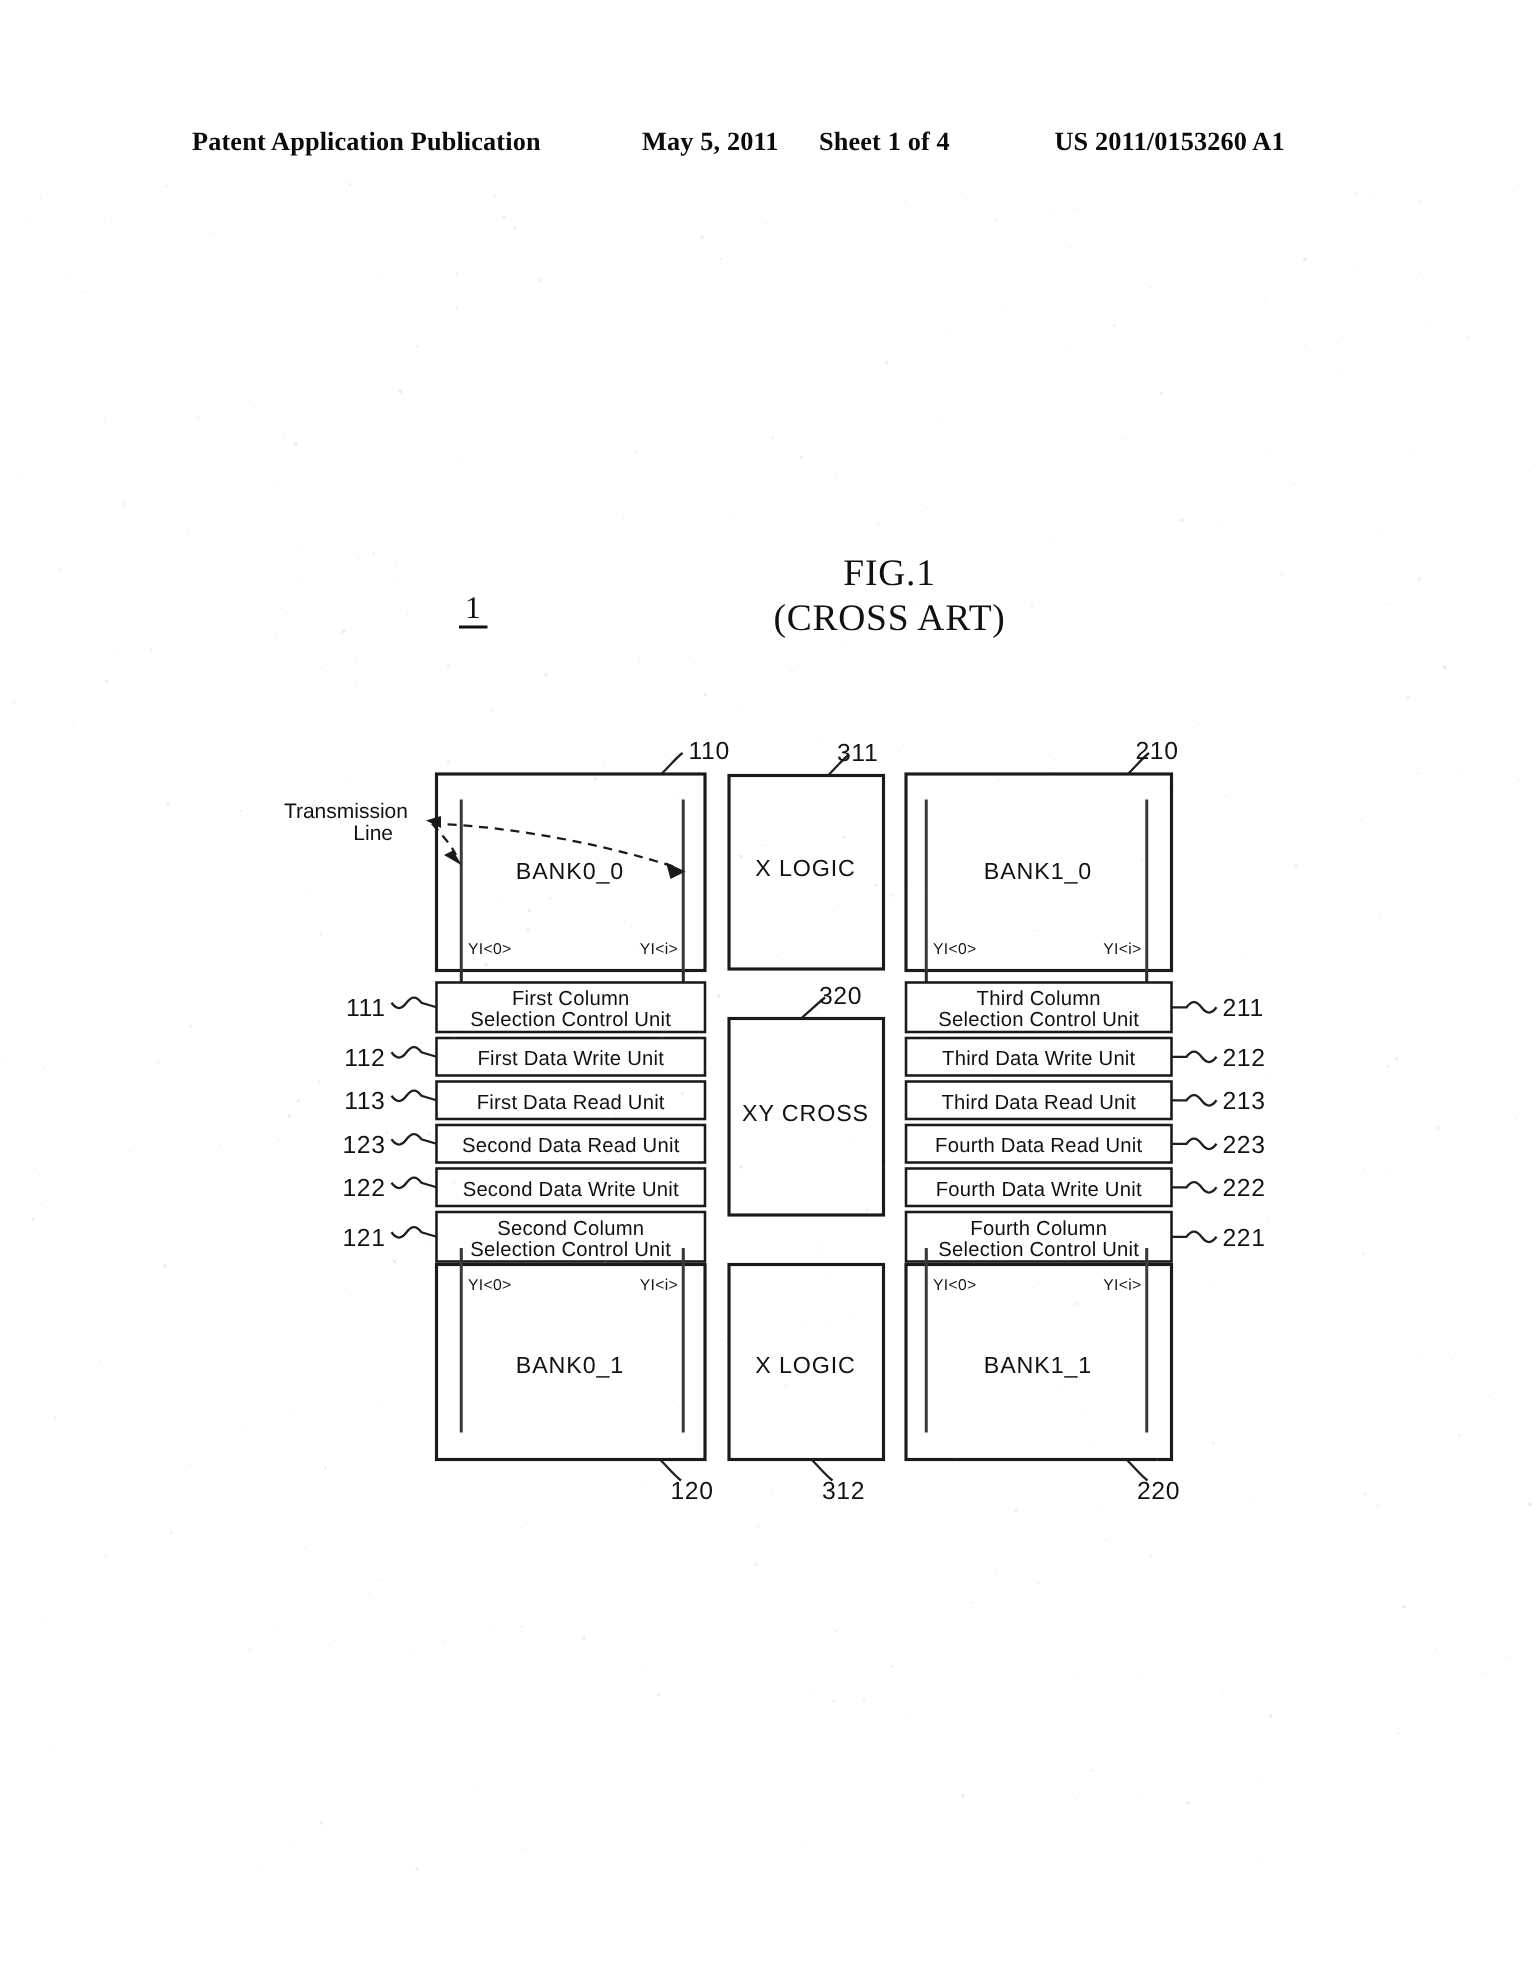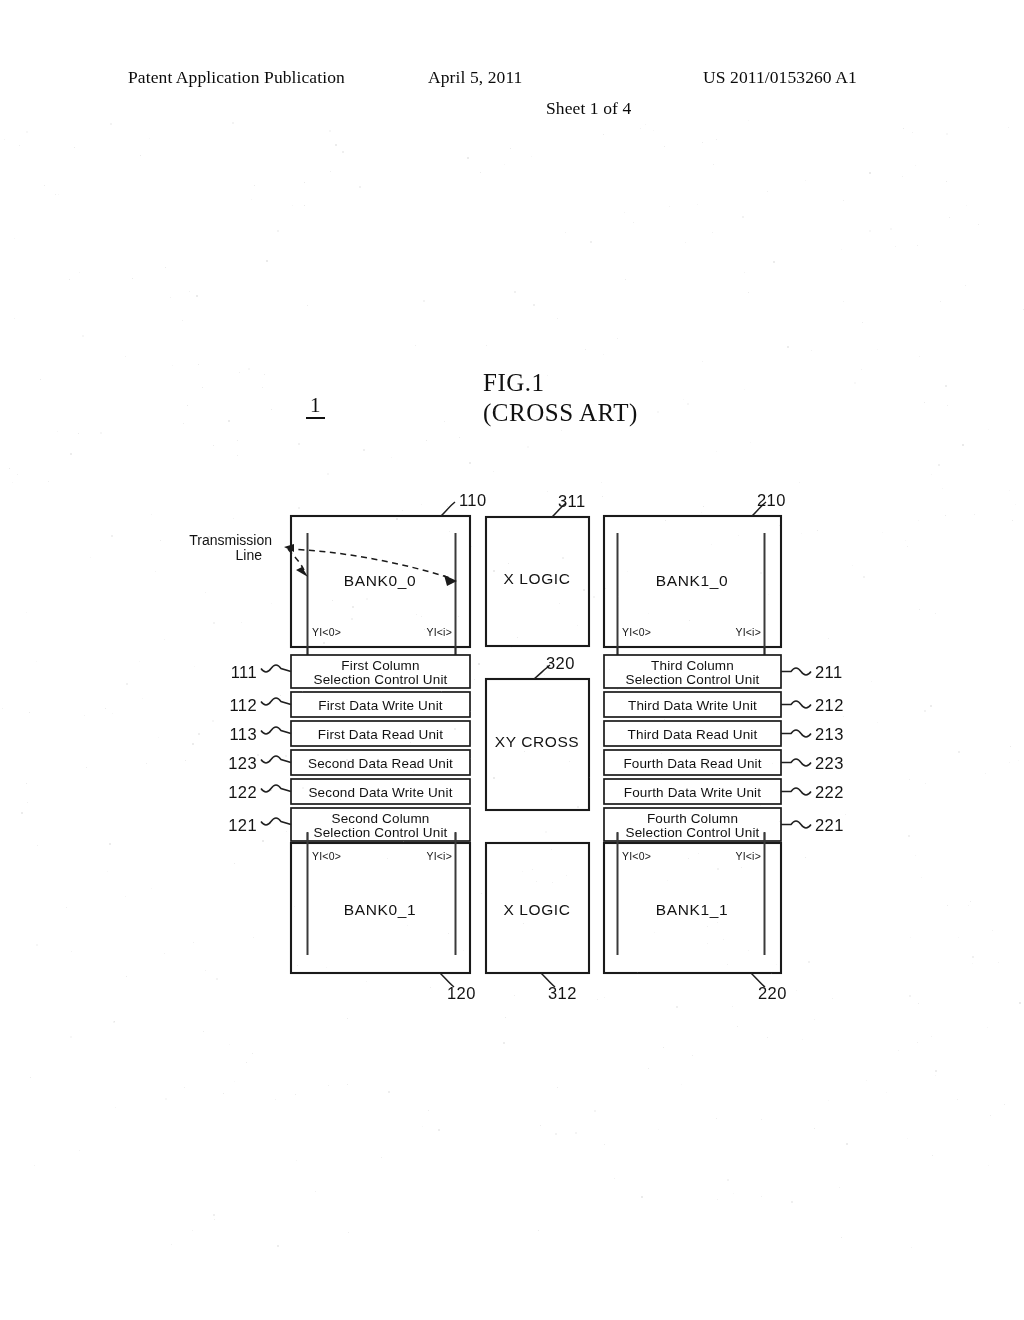--- a/index.html
+++ b/index.html
@@ -14,40 +14,40 @@
     position: relative;
     font-family: "Liberation Sans", sans-serif;
     color: #000;
     overflow: hidden;
   }
 
   
   .page-header {
     position: absolute;
     left: 0; right: 0;
-    top: 67px;
+    top: 84px;
     height: 26px;
     font-family: "Liberation Serif", serif;
-    font-weight: normal;
+    font-weight: bold;
     font-size: 17.5px;
     color: #0b0b0b;
     letter-spacing: 0.1px;
   }
   .hdr-pub   { position: absolute; left: 128px;  top: 0; white-space: nowrap; }
   .hdr-date  { position: absolute; left: 428px;  top: 0; white-space: nowrap; }
-  .hdr-sheet { position: absolute; left: 546px;  top: 0; white-space: nowrap; margin-top: 31px; }
+  .hdr-sheet { position: absolute; left: 546px;  top: 0; white-space: nowrap; }
   .hdr-num   { position: absolute; left: 703px;  top: 0; white-space: nowrap; }
 
   
   .fig-title {
     position: absolute;
     left: 483px;
     top: 368px;
     width: 220px;
-    text-align: left;
+    text-align: center;
     font-family: "Liberation Serif", serif;
     font-size: 25px;
     line-height: 30px;
     color: #111;
     letter-spacing: 0.5px;
   }
   .fig-num-label {
     position: absolute;
     left: 306px;
     top: 394px;
@@ -114,21 +114,21 @@
     width: 1024px; height: 1320px;
     pointer-events: none;
     opacity: 0.5;
   }
 </style>
 </head>
 <body>
 
 <div class="page-header">
   <span class="hdr-pub">Patent Application Publication</span>
-  <span class="hdr-date">April 5, 2011</span>
+  <span class="hdr-date">May 5, 2011</span>
   <span class="hdr-sheet">Sheet 1 of 4</span>
   <span class="hdr-num">US 2011/0153260 A1</span>
 </div>
 
 <div class="fig-title">
   <div>FIG.1</div>
   <div>(CROSS ART)</div>
 </div>
 <div class="fig-num-label">1</div>
 

